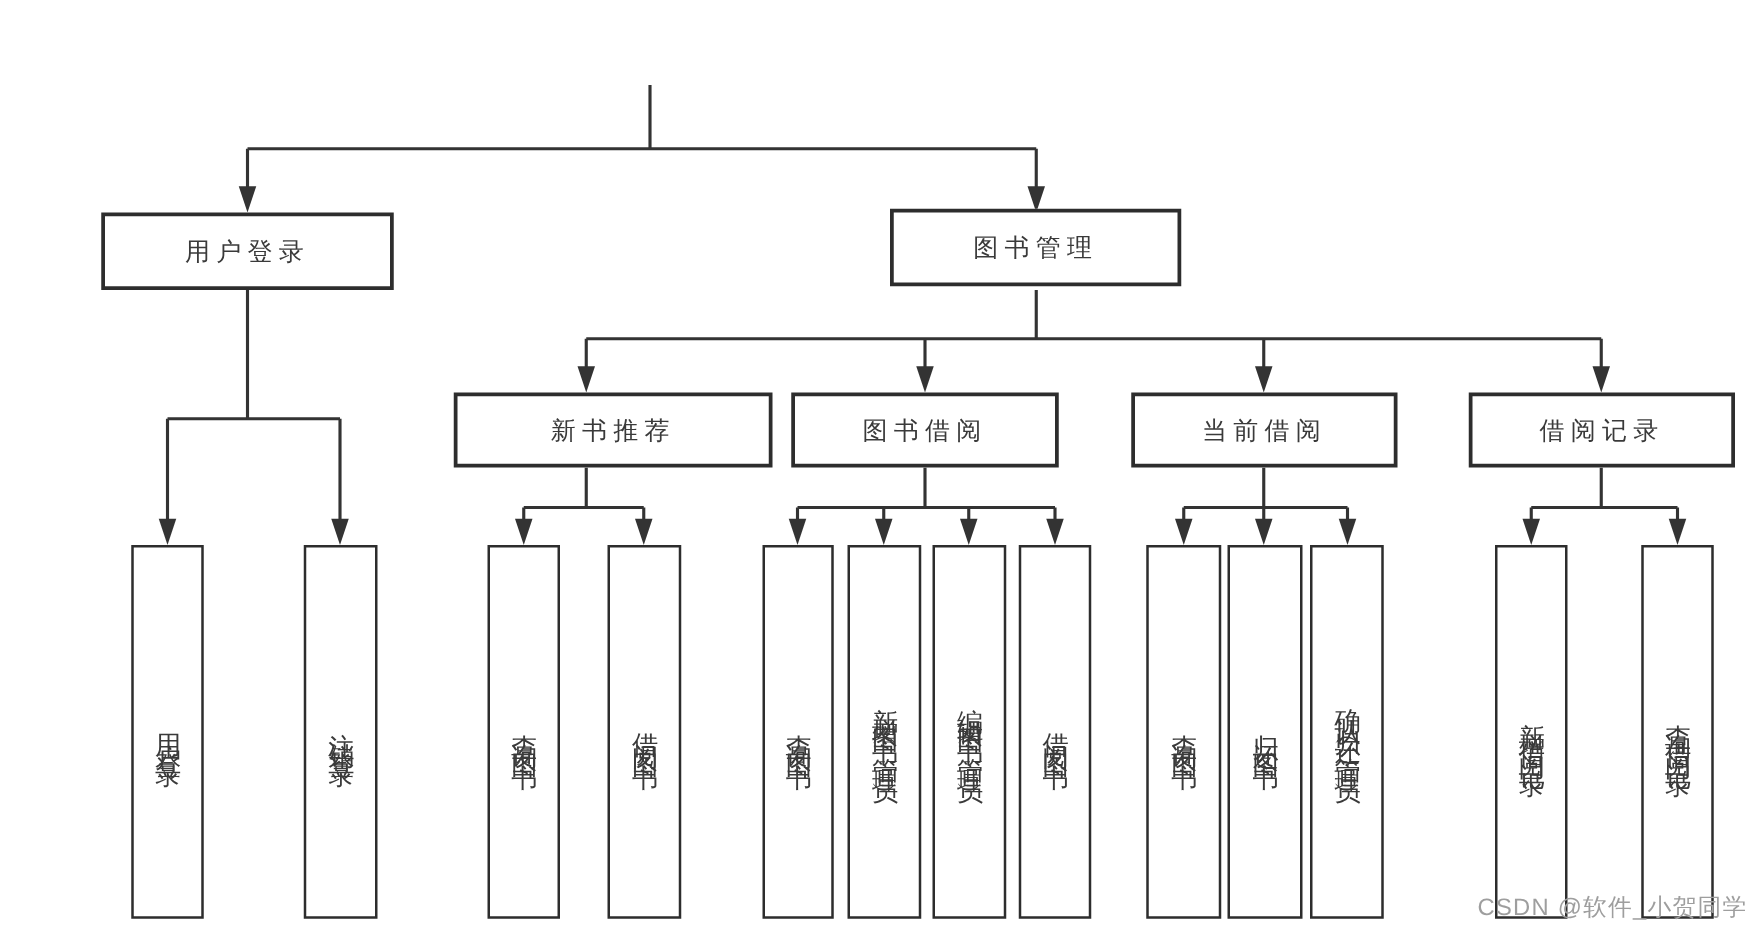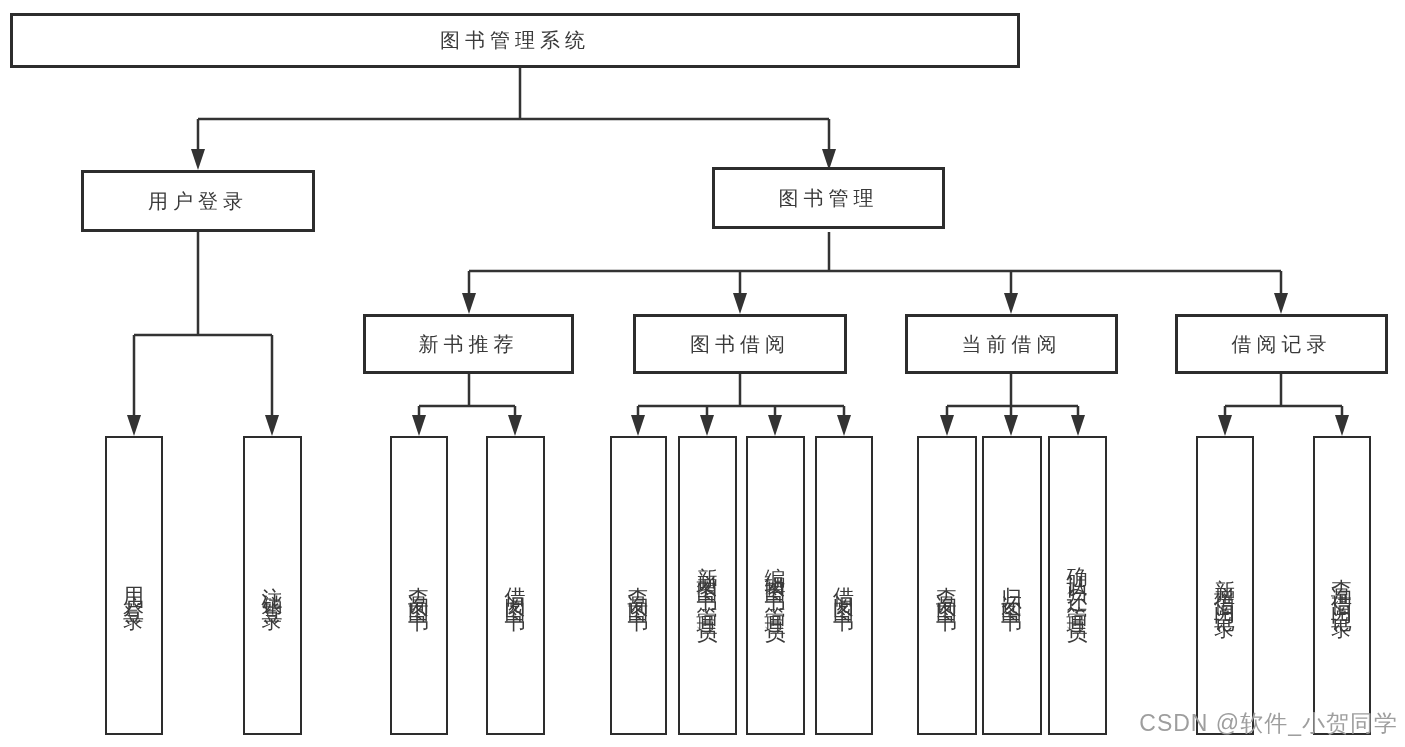--- a/index.html
+++ b/index.html
@@ -23,21 +23,21 @@
   .leaf{
     border-width:2.5px;
   }
   .leaf span{
     writing-mode:vertical-rl; text-orientation:mixed;
     font-size:21px; letter-spacing:8px; line-height:1;
     white-space:nowrap;
   }
   .watermark{
     position:absolute; right:7px; bottom:8px; z-index:3;
-    font-size:23px; letter-spacing:1px; color:var(--watermark);
+    font-size:19px; letter-spacing:1px; color:var(--watermark);
   }
 </style>
 </head>
 <body>
 
 <div id="canvas">
 
   <svg id="wires" viewBox="0 0 1405 747" xmlns="http://www.w3.org/2000/svg">
     <g stroke="#333333" stroke-width="2.5" fill="none">
 
@@ -71,32 +71,29 @@
       <polygon points="768,415 782,415 775,436"></polygon>
       <polygon points="837,415 851,415 844,436"></polygon>
       <polygon points="940,415 954,415 947,436"></polygon>
       <polygon points="1004,415 1018,415 1011,436"></polygon>
       <polygon points="1071,415 1085,415 1078,436"></polygon>
       <polygon points="1218,415 1232,415 1225,436"></polygon>
       <polygon points="1335,415 1349,415 1342,436"></polygon>
     </g>
   </svg>
 
-  <div class="node" style="left:10px;top:13px;width:1010px;height:55px">
-    <span>图书管理系统</span>
-  </div>
 
   <div class="node" style="left:81px;top:170px;width:234px;height:62px">
     <span>用户登录</span>
   </div>
   <div class="node" style="left:712px;top:167px;width:233px;height:62px">
     <span>图书管理</span>
   </div>
 
-  <div class="node" style="left:363px;top:314px;width:211px;height:60px">
+  <div class="node" style="left:363px;top:314px;width:255px;height:60px">
     <span>新书推荐</span>
   </div>
   <div class="node" style="left:905px;top:314px;width:213px;height:60px">
     <span>当前借阅</span>
   </div>
   <div class="node" style="left:633px;top:314px;width:214px;height:60px">
     <span>图书借阅</span>
   </div>
   <div class="node" style="left:1175px;top:314px;width:213px;height:60px">
     <span>借阅记录</span>

